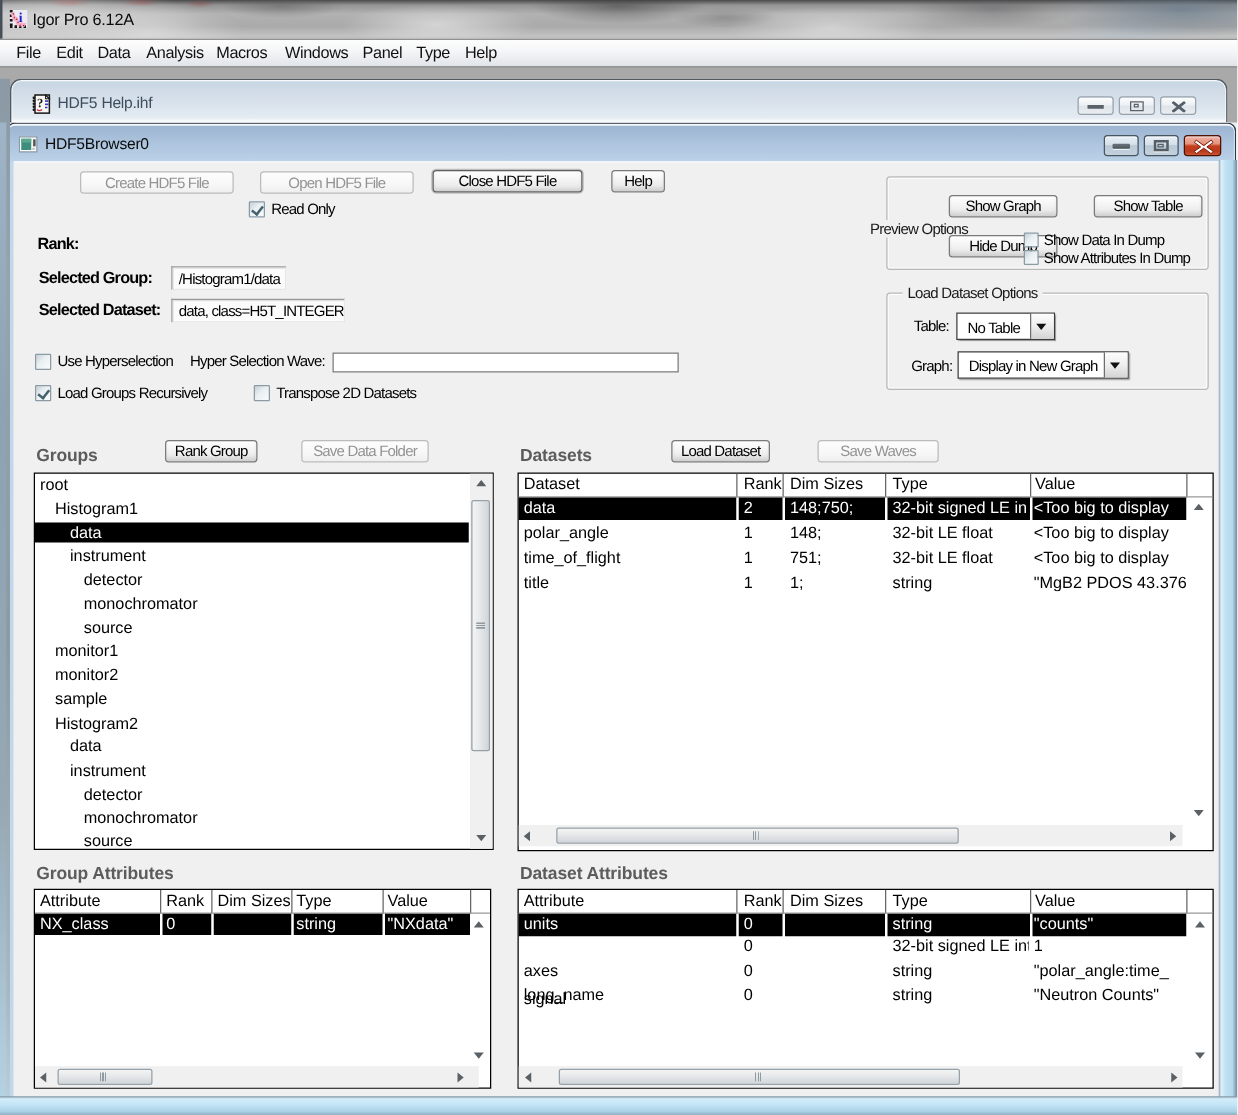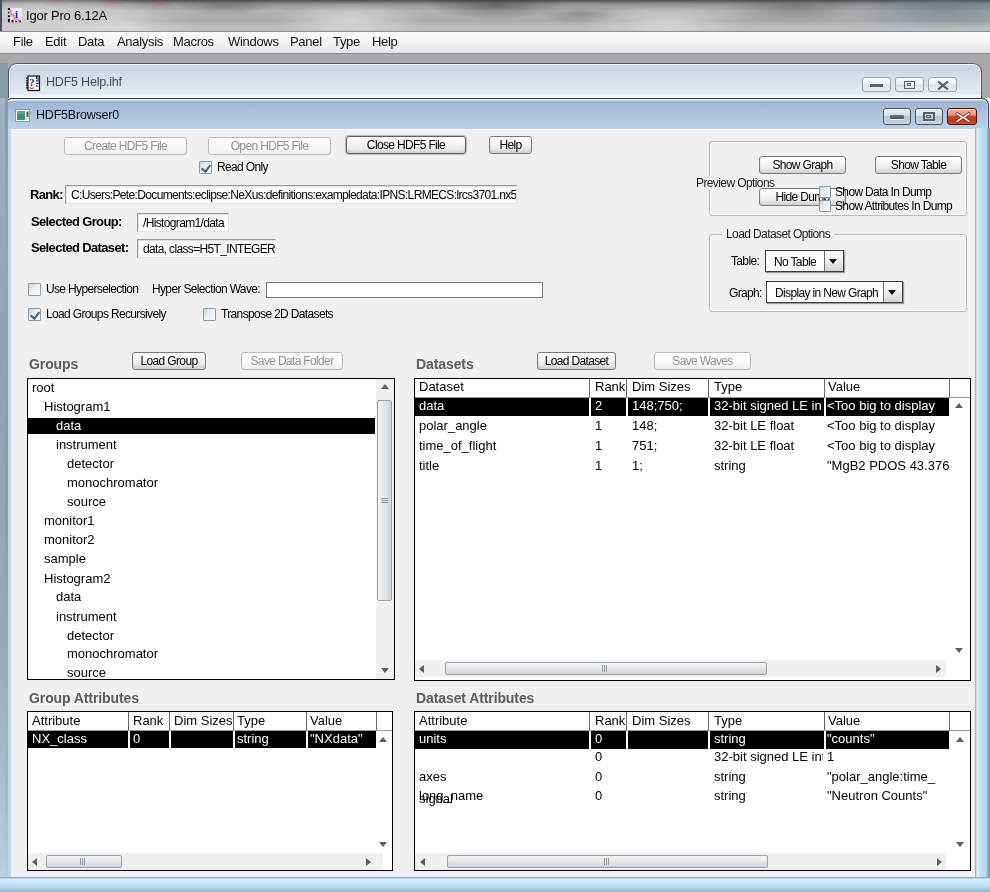--- a/index.html
+++ b/index.html
@@ -218,21 +218,20 @@
 
   <div class="btn dis" style="left:28px; top:137px; width:123px;">Create HDF5 File</div>
   <div class="btn dis" style="left:172px; top:137px; width:123px;">Open HDF5 File</div>
   <div class="btn def" style="left:310px; top:136px; width:120px;">Close HDF5 File</div>
   <div class="btn en" style="left:453px; top:136px; width:43px;">Help</div>
 
   <div class="cb ck" style="left:199px; top:161px;"></div>
   <div class="ui" style="left:217px; top:160px;">Read Only</div>
 
   <div class="uib" style="left:30px; top:187px;">Rank:</div>
-  <div class="fld" style="left:65px; top:185px; width:452px; height:19px; padding:2px 0 0 5px;">C:Users:Pete:Documents:eclipse:NeXus:definitions:exampledata:IPNS:LRMECS:lrcs3701.nx5</div>
 
   <div class="uib" style="left:31px; top:214px;">Selected Group:</div>
   <div class="fld" style="left:137px; top:213px; width:92px; height:19px; padding:2px 0 0 5px;">/Histogram1/data</div>
 
   <div class="uib" style="left:31px; top:240px;">Selected Dataset:</div>
   <div class="fld" style="left:137px; top:239px; width:139px; height:19px; padding:2px 0 0 5px;">data, class=H5T_INTEGER</div>
 
   <div class="cb" style="left:28px; top:283px;"></div>
   <div class="ui" style="left:46px; top:282px;">Use Hyperselection</div>
   <div class="ui" style="left:152px; top:282px;">Hyper Selection Wave:</div>
@@ -260,21 +259,21 @@
       <span class="txt">No Table</span>
       <span class="arr"></span>
     </div>
   <div class="ui" style="left:729px; top:286px;">Graph:</div>
   <div class="pop" style="left:766px; top:281px; width:137px;">
       <span class="txt">Display in New Graph</span>
       <span class="arr"></span>
     </div>
 
   <div class="seclbl" style="left:29px; top:356px;">Groups</div>
-  <div class="btn en" style="left:96px; top:352px; width:74px;">Load Group</div>
+  <div class="btn en" style="left:96px; top:352px; width:74px;">Rank Group</div>
   <div class="btn dis" style="left:205px; top:352px; width:102px;">Save Data Folder</div>
 
   <div class="seclbl" style="left:416px; top:356px;">Datasets</div>
   <div class="btn en" style="left:501px; top:352px; width:79px;">Load Dataset</div>
   <div class="btn dis" style="left:618px; top:352px; width:97px;">Save Waves</div>
 
   <div class="seclbl" style="left:29px; top:690px;">Group Attributes</div>
   <div class="seclbl" style="left:416px; top:690px;">Dataset Attributes</div>
 
   <div class="box" style="left:27px; top:378px; width:368px; height:302px;"></div>

